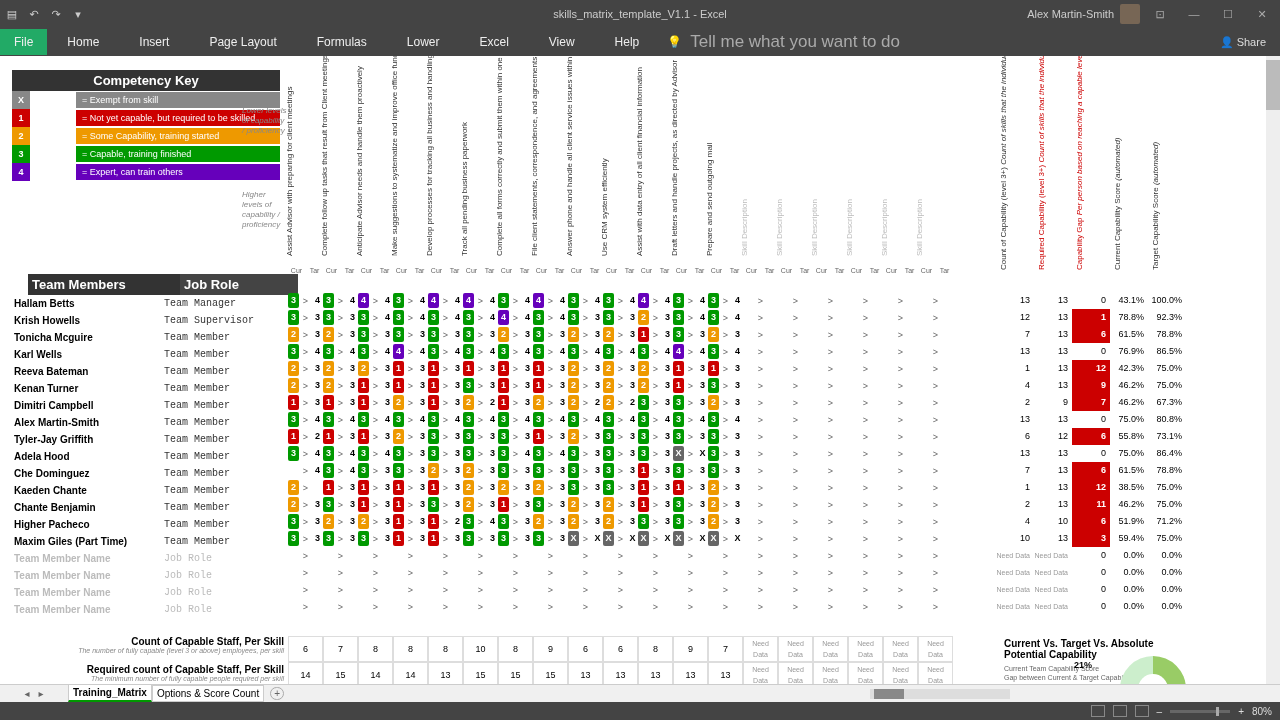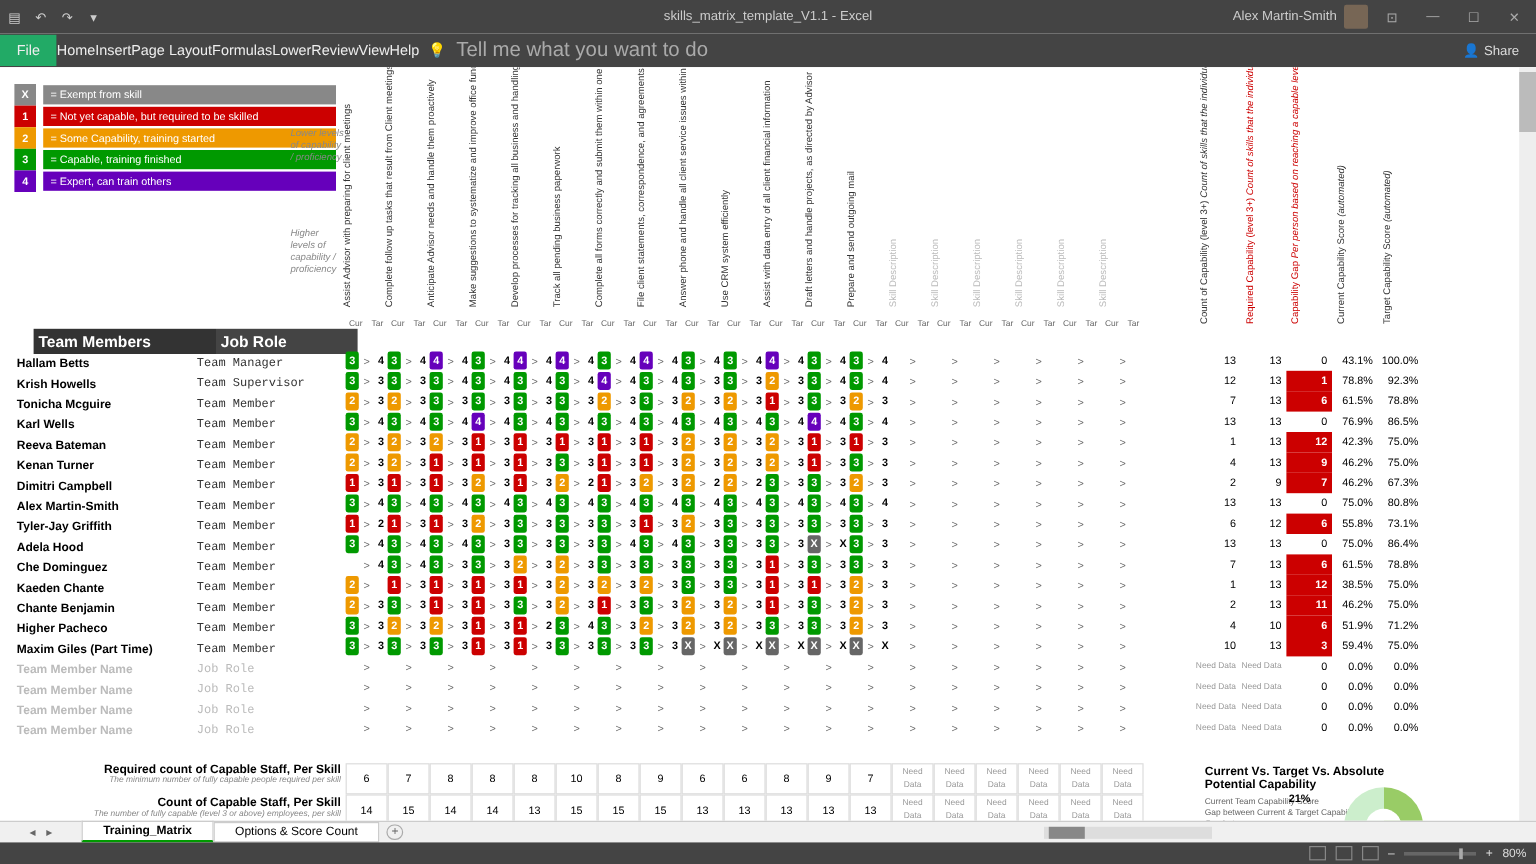--- a/index.html
+++ b/index.html
@@ -10,35 +10,35 @@
 .titlebar .qat { display:flex; gap:6px; align-items:center; }
 .titlebar .qat span { width:16px; text-align:center; cursor:pointer; }
 .titlebar .titletext { position:absolute; left:50%; transform:translateX(-50%); }
 .titlebar .right { margin-left:auto; display:flex; align-items:center; gap:6px; }
 .titlebar .avatar { width:20px; height:20px; background:#765; border-radius:2px; }
 .titlebar .winbtn { width:28px; text-align:center; cursor:pointer; color:#aaa; }
 
 
 .ribbon { height:28px; background:#444; display:flex; align-items:center; font-size:12px; color:#eee; }
 .ribbon .file { background:#2a6; padding:6px 14px; }
-.ribbon .tab { padding:6px 0; cursor:pointer; }
+.ribbon .tab { padding:6px 20px; cursor:pointer; }
 .ribbon .lightbulb { padding:6px 8px; color:#aaa; }
 .ribbon .tellme { color:#aaa; font-size:17px; }
 .ribbon .share { margin-left:auto; padding:6px 14px; color:#ddd; font-size:11px; }
 
 
 .sheet { position:absolute; top:56px; left:0; right:0; bottom:36px; overflow:hidden; background:#fff; }
 .inner { position:relative; padding:4px 8px 0 12px; }
 
 
 .keybox { position:absolute; left:12px; top:14px; width:268px; }
 .keyheader { background:#333; color:#fff; font-weight:bold; font-size:13px; text-align:center; padding:3px 0; }
 .keyrow { display:flex; align-items:center; font-size:9px; }
 .keyrow .code { width:18px; height:18px; color:#fff; text-align:center; line-height:18px; font-weight:bold; margin-right:6px; }
-.keyrow .swatch { flex:1; padding:3px 6px; font-size:9px; color:#fff; }
+.keyrow .swatch { flex:1; padding:3px 6px; font-size:9px; color:#fff;margin-left:40px; }
 .keyextra { position:absolute; left:230px; top:36px; font-size:8px; color:#888; font-style:italic; width:46px; line-height:10px; }
 .keyextra.bottom { top:120px; }
 
 
 .matrix { position:absolute; left:12px; top:218px; }
 
 
 .thead { display:flex;padding-left:16px; }
 .thead .nm { width:152px; background:#333; color:#fff; font-weight:bold; font-size:13px; padding:3px 4px; }
 .thead .jr { width:118px; background:#444; color:#fff; font-weight:bold; font-size:13px; padding:3px 4px; }
@@ -93,21 +93,21 @@
 
 .chartbox { position:absolute; left:1004px; top:582px; width:190px; height:80px; font-size:9px; }
 .chartbox .title { font-weight:bold; text-align:left; font-size:10px; line-height:11px; }
 .donut { width:66px; height:66px; border-radius:50%; background:conic-gradient(#9c6 0 75%, #cec 75% 100%); position:absolute; right:8px; top:18px; }
 .donut::after { content:""; position:absolute; top:18px; left:18px; width:30px; height:30px; background:#fff; border-radius:50%; }
 .chartbox .legend { font-size:7px; color:#666; margin-top:4px; line-height:9px; }
 
 
 .tabbar { position:absolute; bottom:18px; left:0; right:0; height:18px; background:#f0f0f0; border-top:1px solid #ccc; display:flex; align-items:center; font-size:10px; padding-left:20px; }
 .tabbar .navbtn { width:14px; text-align:center; cursor:pointer; color:#666; }
-.tabbar .wstab { padding:2px 17px; border:1px solid #ccc; background:#fff; cursor:pointer; margin-top:-1px; }
+.tabbar .wstab { padding:2px 4px; border:1px solid #ccc; background:#fff; cursor:pointer; margin-top:-1px; }
 .tabbar .wstab.active { border-bottom:2px solid #090; font-weight:bold; }
 .hscroll { position:absolute; right:270px; width:140px; height:10px; top:4px; background:#ddd; }
 .hscroll .thumb { position:absolute; left:4px; width:30px; height:10px; background:#888; }
 
 .statusbar { position:absolute; bottom:0; left:0; right:0; height:18px; background:#444; color:#ddd; display:flex; align-items:center; font-size:10px; padding:0 8px; }
 .statusbar .right { margin-left:auto; display:flex; align-items:center; gap:8px; }
 .viewicon { width:14px; height:12px; border:1px solid #888; }
 .zoomslider { width:60px; height:3px; background:#666; position:relative; }
 .zoomslider .th { position:absolute; left:46px; top:-3px; width:3px; height:9px; background:#aaa; }
 
@@ -135,32 +135,33 @@
   </div>
 </div>
 
 <div class="ribbon">
   <div class="file">File</div>
   <div class="tab">Home</div>
     <div class="tab">Insert</div>
     <div class="tab">Page Layout</div>
     <div class="tab">Formulas</div>
     <div class="tab">Lower</div>
-    <div class="tab">Review</div>
+    <div class="tab">Excel</div>
     <div class="tab">View</div>
     <div class="tab">Help</div>
   <span class="lightbulb">💡</span>
   <span class="tellme">Tell me what you want to do</span>
   <span class="share">👤 <span>Share</span></span>
 </div>
 
 <div class="sheet">
   <div class="inner">
 
     <div class="keybox">
+      <div class="keyheader">Competency Key</div>
       <div id="keyrows">
           <div class="keyrow">
      <div class="code" style="background:#888">X</div>
      <div class="swatch" style="background:#888">= Exempt from skill</div>
    </div>
           <div class="keyrow">
      <div class="code" style="background:#c00">1</div>
      <div class="swatch" style="background:#c00">= Not yet capable, but required to be skilled</div>
    </div>
           <div class="keyrow">
@@ -2357,22 +2358,22 @@
         <div class="srow">
           <div class="scell needdata">Need Data</div>
           <div class="scell needdata">Need Data</div>
           <div class="scell ">0</div>
           <div class="scell ">0.0%</div>
           <div class="scell ">0.0%</div>
         </div>
       </div>
 
     <div class="botlabels" id="botlabels">
+        <div class="row2"><b>Count of Capable Staff, Per Skill</b><span class="sub">The number of fully capable (level 3 or above) employees, per skill</span></div>
         <div class="row2"><b>Required count of Capable Staff, Per Skill</b><span class="sub">The minimum number of fully capable people required per skill</span></div>
-        <div class="row2"><b>Count of Capable Staff, Per Skill</b><span class="sub">The number of fully capable (level 3 or above) employees, per skill</span></div>
       </div>
     <div class="botgrid" id="botgrid">
         <div class="brow">
           <div class="bcell ">6</div>
           <div class="bcell ">7</div>
           <div class="bcell ">8</div>
           <div class="bcell ">8</div>
           <div class="bcell ">8</div>
           <div class="bcell ">10</div>
           <div class="bcell ">8</div>

